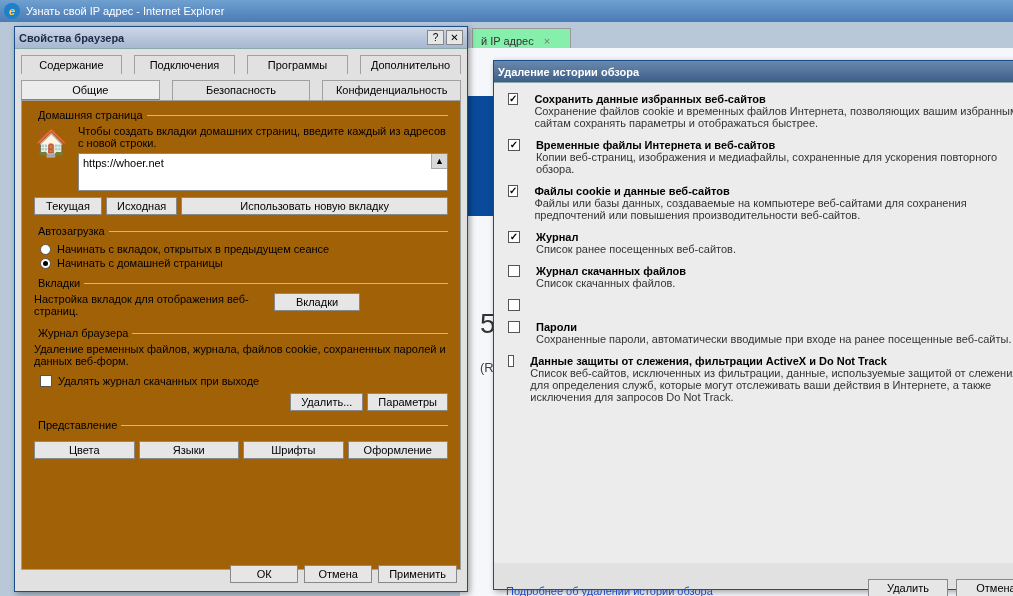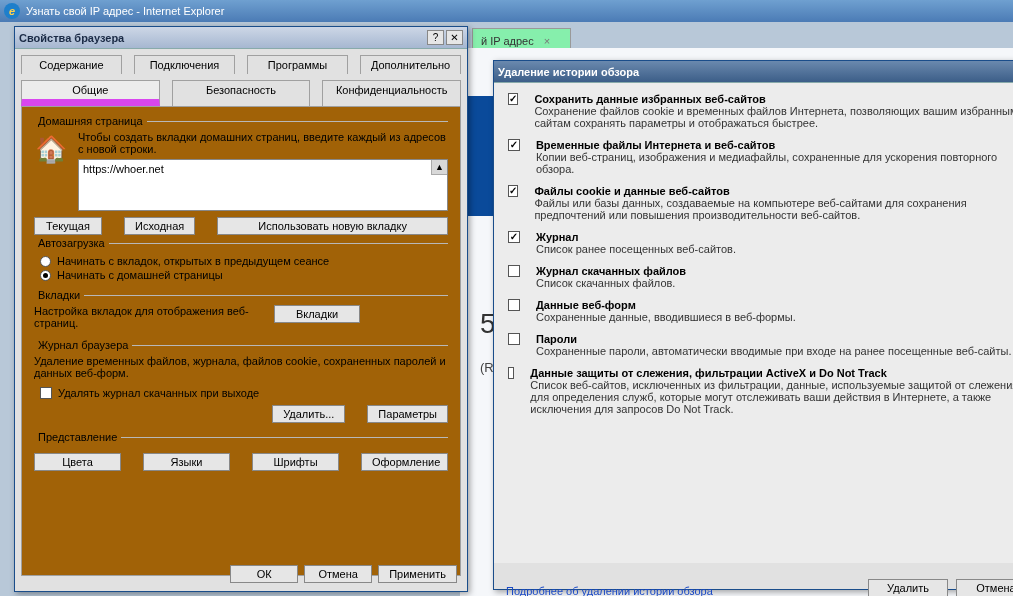--- a/index.html
+++ b/index.html
@@ -23,35 +23,35 @@
   .titlebar span { font-weight:bold; color:#1a2a45; }
   .tb-btns { display:flex; gap:2px; }
   .tb-btn { width:17px; height:15px; background:#e6e6e6; border:1px solid #888; font-size:10px; line-height:13px; text-align:center; cursor:default;}
   .titlebar.dark { background:linear-gradient(#6a89ae,#3c5e88); }
   .titlebar.dark span { color:#fff; }
   .titlebar.dark .tb-btn { background:#c8d3e2; }
 
   .props { left:14px; top:26px; width:454px; height:566px; }
   .tabs-row { display:flex; padding:6px 6px 0 6px; gap:12px; }
   .tabs-row .tab { flex:1; text-align:center; padding:3px 4px; background:#e1e1e1; border:1px solid #a0a0a0; border-bottom:none; cursor:default;}
-  .tabs-row.row2 .tab.active { background:#ececec; position:relative; border-bottom:7px solid #d946ef; z-index:2; }
+  .tabs-row.row2 .tab.active { background:#ececec; position:relative; border-bottom:1px solid #d946ef; z-index:2; }
   .tab-body { margin:0 6px 6px 6px; background:#a16207; border:1px solid #a0a0a0; padding:8px 12px 12px 12px; height:470px; }
   fieldset legend, .legend { color:#000; font-size:11px; padding:0 4px; }
   .fs-line { display:flex; align-items:center; }
   .fs-line .line { flex:1; height:1px; background:#b8b8b8; margin-top:1px;}
   .fs-content { padding:4px 0 0 0; }
 
   .home-row { display:flex; gap:8px; }
   .home-icon { width:36px; height:36px; display:flex; align-items:center; justify-content:center; font-size:26px; }
   .home-txt { flex:1; }
-  .url-box { width:100%; height:52px; background:#fff; border:1px solid #888; margin-top:4px; padding:3px 4px; font-size:11px; position:relative;}
+  .url-box { width:100%; height:38px; background:#fff; border:1px solid #888; margin-top:4px; padding:3px 4px; font-size:11px; position:relative;}
   .url-box .scroll-up { position:absolute; right:0; top:0; width:16px; height:15px; background:#d8d8d8; border-left:1px solid #aaa; border-bottom:1px solid #aaa; text-align:center; font-size:9px; line-height:14px;}
 
   .btn { background:#e6e6e6; border:1px solid #888; padding:2px 10px; min-width:68px; text-align:center; cursor:default; }
-  .btn-row { display:flex; gap:22px; justify-content:flex-start; margin-top:6px; }
+  .btn-row { display:flex; gap:4px; justify-content:flex-start; margin-top:6px; }
   .btn-row.right { justify-content:flex-end; }
 
   .radio-row, .check-row { display:flex; align-items:center; gap:6px; margin:2px 0 2px 6px;}
   .radio { width:11px; height:11px; border:1px solid #555; border-radius:50%; display:inline-flex; align-items:center; justify-content:center; background:#fff;}
   .radio.sel::after { content:""; width:5px; height:5px; background:#000; border-radius:50%; }
   .chk { width:12px; height:12px; border:1px solid #555; background:#fff; display:inline-flex; align-items:center; justify-content:center; font-size:10px; line-height:10px;}
   .chk.on::after { content:"✓"; color:#000; font-weight:bold; font-size:10px;}
 
   .dlg-footer { position:absolute; right:10px; bottom:8px; display:flex; gap:6px; }
 
@@ -127,21 +127,21 @@
           </div>
         </div>
       </div>
       <div class="btn-row">
         <div class="btn">Текущая</div>
         <div class="btn">Исходная</div>
         <div class="btn" style="flex:1">Использовать новую вкладку</div>
       </div>
     </div>
 
-    <div class="fs-line" style="margin-top:2px">
+    <div class="fs-line" style="margin-top:10px">
         <span class="legend">Автозагрузка</span>
         <span class="line"></span>
       </div>
     <div class="fs-content">
       <div class="radio-row">
           <span class="radio"></span>
           <span>Начинать с вкладок, открытых в предыдущем сеансе</span>
         </div>
       <div class="radio-row">
           <span class="radio sel"></span>
@@ -218,21 +218,20 @@
       <div class="hist-item">
         <span class="chk on"></span>
         <div class="txt"><b>Журнал</b><span>Список ранее посещенных веб-сайтов.</span></div>
       </div>
       <div class="hist-item">
         <span class="chk"></span>
         <div class="txt"><b>Журнал скачанных файлов</b><span>Список скачанных файлов.</span></div>
       </div>
       <div class="hist-item">
         <span class="chk"></span>
-        <div class="txt"><b>Данные веб-форм</b><span>Сохраненные данные, вводившиеся в веб-формы.</span></div>
       </div>
       <div class="hist-item">
         <span class="chk"></span>
         <div class="txt"><b>Пароли</b><span>Сохраненные пароли, автоматически вводимые при входе на ранее посещенные веб-сайты.</span></div>
       </div>
       <div class="hist-item">
         <span class="chk"></span>
         <div class="txt"><b>Данные защиты от слежения, фильтрации ActiveX и Do Not Track</b><span>Список веб-сайтов, исключенных из фильтрации, данные, используемые защитой от слежения для определения служб, которые могут отслеживать ваши действия в Интернете, а также исключения для запросов Do Not Track.</span></div>
       </div>
     </div>

